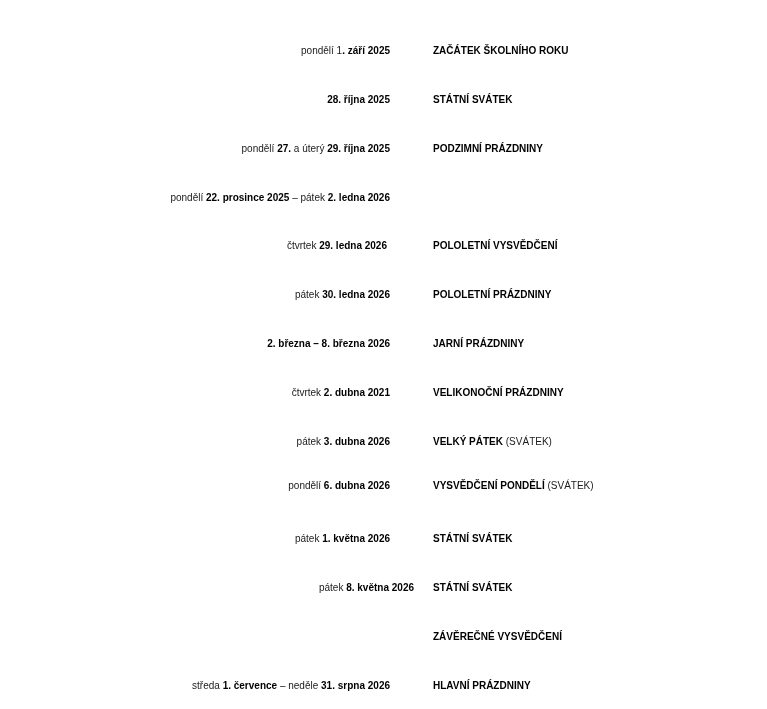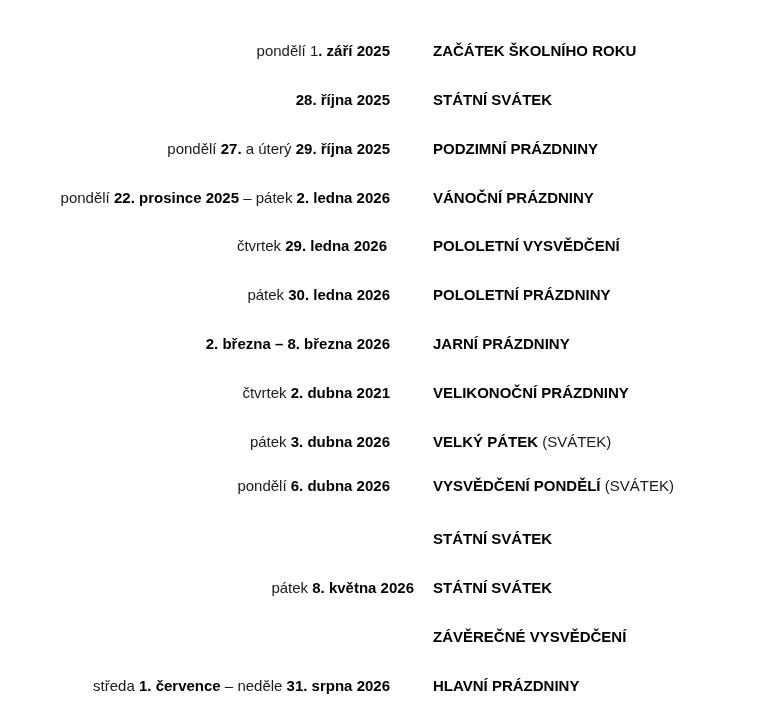--- a/index.html
+++ b/index.html
@@ -19,21 +19,21 @@
     position: absolute;
     left: 0;
     top: 0;
     width: 767px;
   }
   .row {
     position: absolute;
     left: 0;
     width: 767px;
     height: 20px;
-    font-size: 15px;
+    font-size: 10px;
     line-height: 20px;
     white-space: nowrap;
   }
   .date {
     position: absolute;
     right: 377px; 
     top: 0;
     text-align: right;
     color: #1a1a1a;
   }
@@ -69,21 +69,20 @@
     <span class="event"><span>STÁTNÍ SVÁTEK</span><span class="note"></span></span>
   </div>
 
   <div class="row r3" style="top:139px;">
     <span class="date"><span>pondělí </span><b>27.</b><span> a úterý </span><b>29. října 2025</b></span>
     <span class="event"><span>PODZIMNÍ PRÁZDNINY</span><span class="note"></span></span>
   </div>
 
   <div class="row r4" style="top:188px;">
     <span class="date"><span>pondělí </span><b>22. prosince 2025</b><span> – pátek </span><b>2. ledna 2026</b></span>
-    <span class="event"><span>VÁNOČNÍ PRÁZDNINY</span><span class="note"></span></span>
   </div>
 
   <div class="row r5" style="top:236px;">
     <span class="date"><span>čtvrtek </span><b>29. ledna 2026</b></span>
     <span class="event"><span>POLOLETNÍ VYSVĚDČENÍ</span><span class="note"></span></span>
   </div>
 
   <div class="row r6" style="top:285px;">
     <span class="date"><span>pátek </span><b>30. ledna 2026</b></span>
     <span class="event"><span>POLOLETNÍ PRÁZDNINY</span><span class="note"></span></span>
@@ -103,20 +102,21 @@
     <span class="date"><span>pátek </span><b>3. dubna 2026</b></span>
     <span class="event"><span>VELKÝ PÁTEK</span><span class="note"> (SVÁTEK)</span></span>
   </div>
 
   <div class="row r10" style="top:476px;">
     <span class="date"><span>pondělí </span><b>6. dubna 2026</b></span>
     <span class="event"><span>VYSVĚDČENÍ PONDĚLÍ</span><span class="note"> (SVÁTEK)</span></span>
   </div>
 
   <div class="row r11" style="top:529px;">
+    <span class="date"><span>pátek </span><b>1. května 2026</b></span>
     <span class="event"><span>STÁTNÍ SVÁTEK</span><span class="note"></span></span>
   </div>
 
   <div class="row r12" style="top:578px;padding-left:24px;">
     <span class="date"><span>pátek </span><b>8. května 2026</b></span>
     <span class="event"><span>STÁTNÍ SVÁTEK</span><span class="note"></span></span>
   </div>
 
   <div class="row r13" style="top:627px;">
     <span class="event"><span>ZÁVĚREČNÉ VYSVĚDČENÍ</span><span class="note"></span></span>

